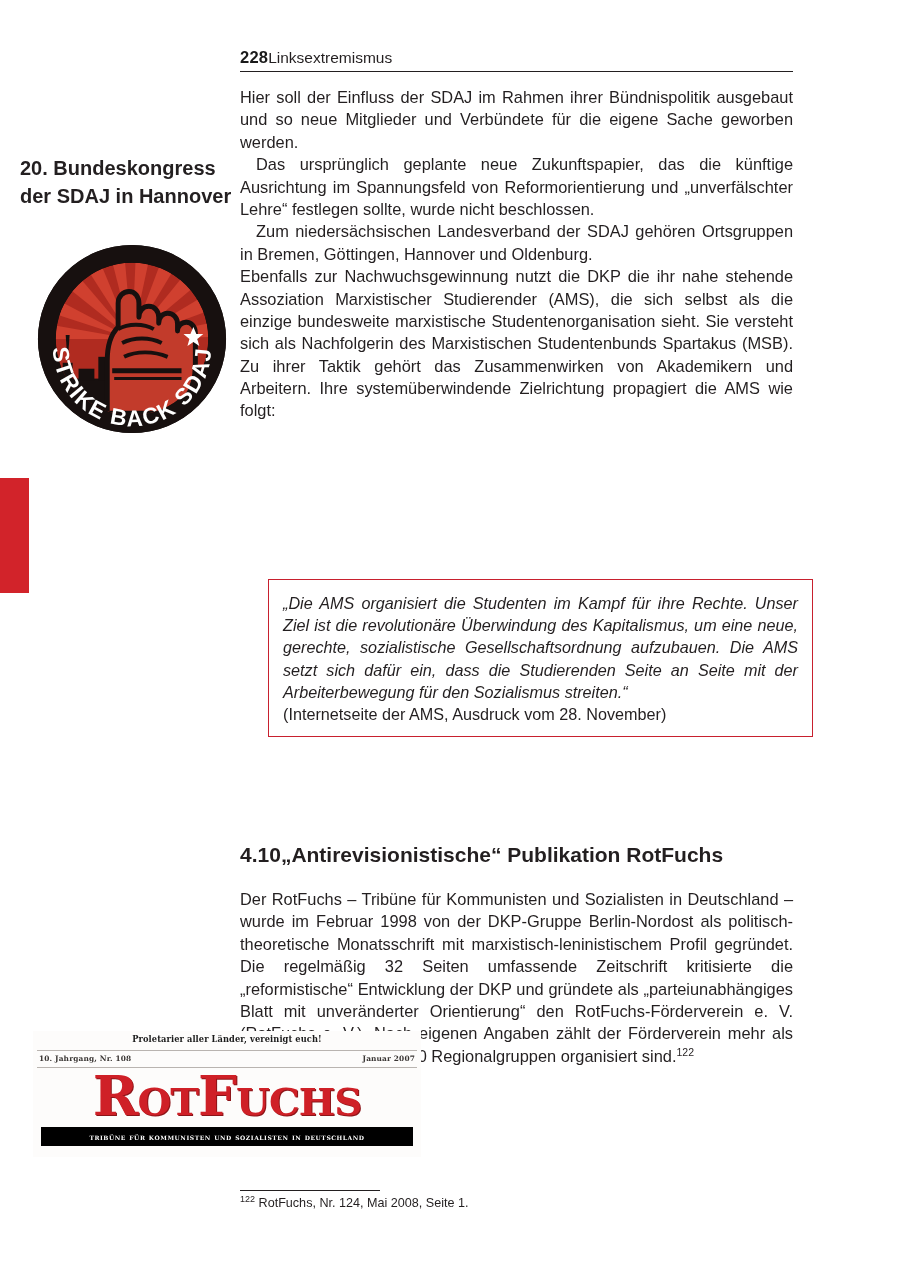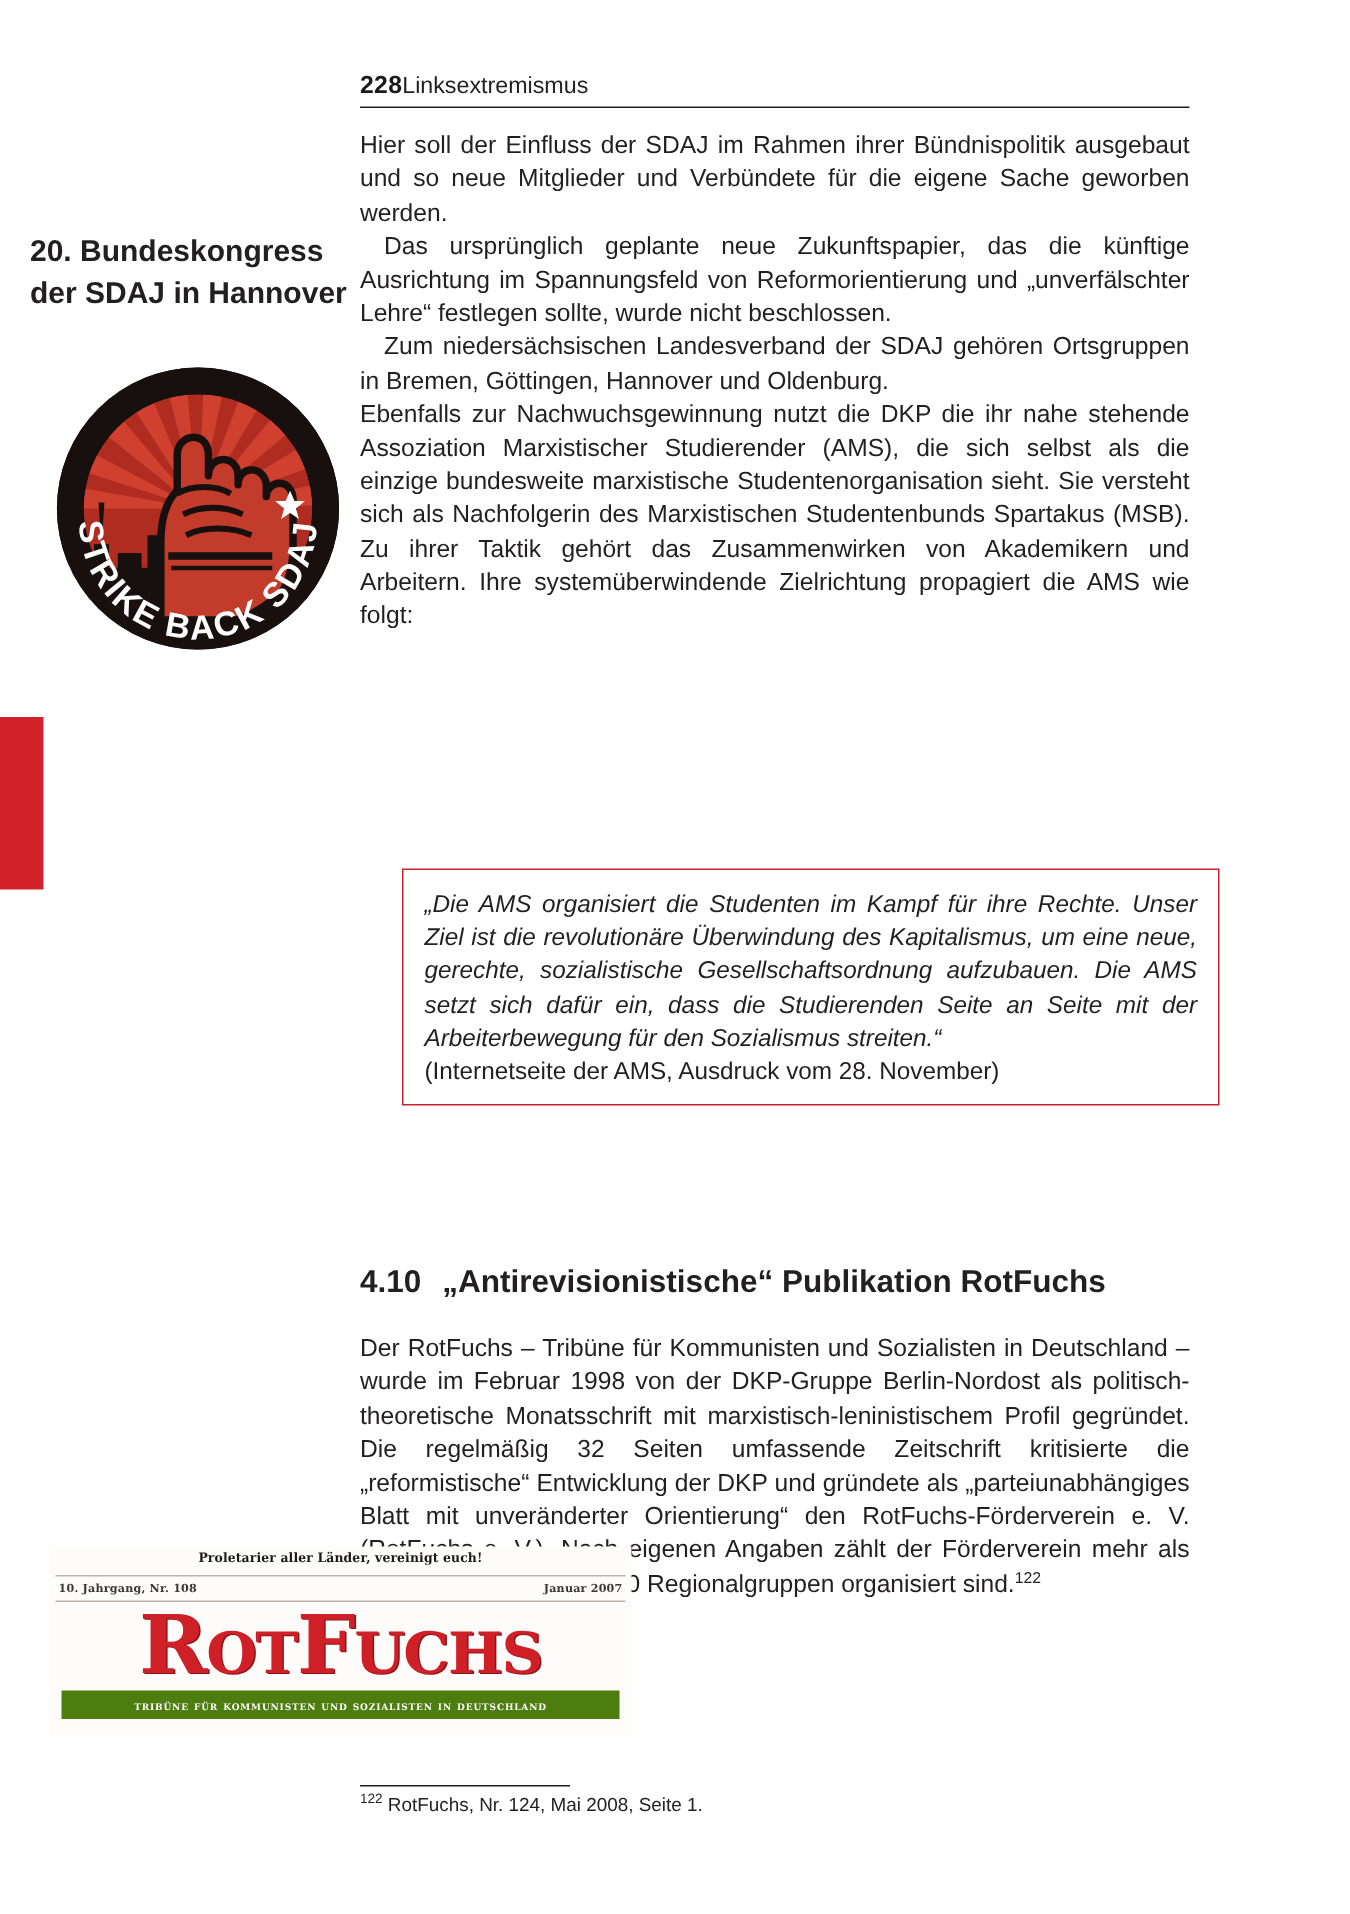--- a/index.html
+++ b/index.html
@@ -128,21 +128,21 @@
   .section-head {
     position: absolute;
     left: 240px;
     top: 843px;
     width: 560px;
     font-size: 21px;
     font-weight: bold;
     color: #231f20;
     white-space: nowrap;
   }
-  .section-head .num { margin-right: 14px; }
+  .section-head .num { }
 
   
   .lower-col {
     position: absolute;
     left: 240px;
     top: 888px;
     width: 553px;
   }
   .float-img {
     float: left;
@@ -220,21 +220,21 @@
     font-variant: small-caps;
     text-shadow: 1px 1px 0 #8c1418;
     transform: scaleX(1.02);
   }
   .rf-bar {
     position: absolute;
     left: 8px;
     right: 8px;
     top: 96px;
     height: 19px;
-    background: #4d7c0f;
+    background: #000000;
     color: #ffffff;
     font-family: "DejaVu Serif", serif;
     font-weight: bold;
     font-size: 8.2px;
     letter-spacing: 0.55px;
     display: flex;
     align-items: center;
     justify-content: center;
     font-variant: small-caps;
     text-transform: lowercase;

